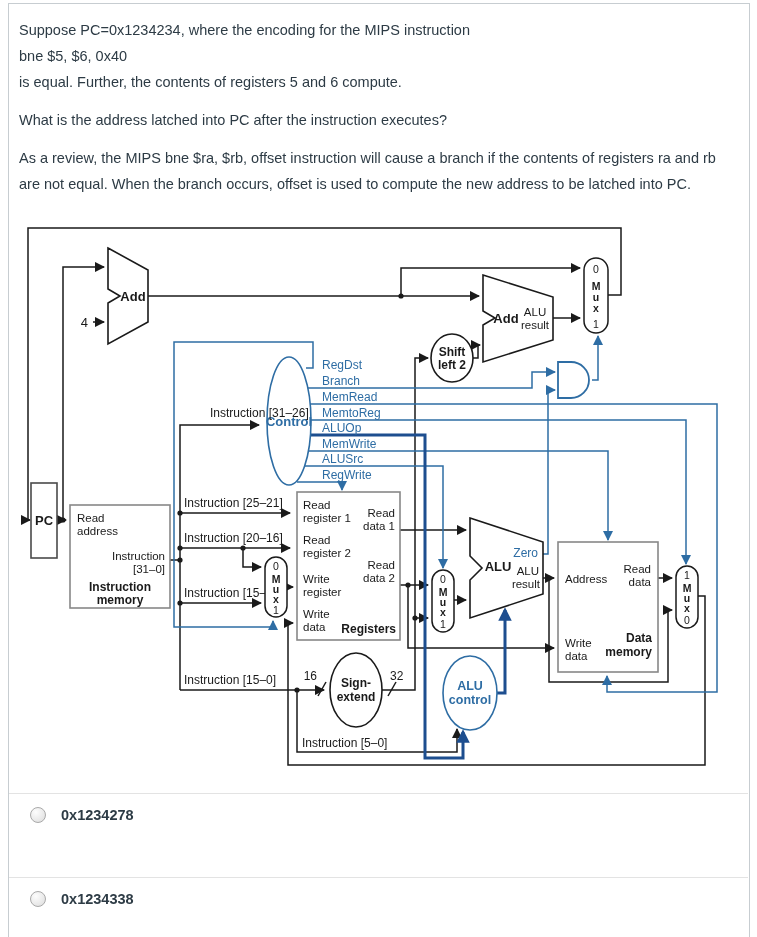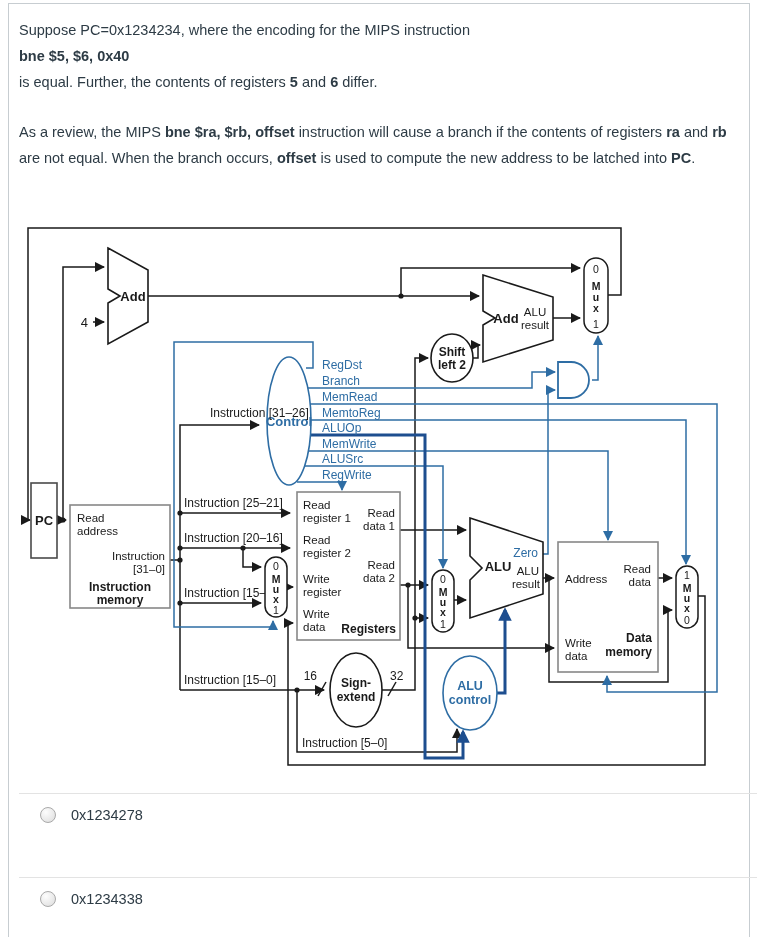--- a/index.html
+++ b/index.html
@@ -3,40 +3,41 @@
 <meta charset="utf-8">
 <style>
   html,body{margin:0;padding:0;background:#fff;}
   #page{position:relative;width:757px;height:937px;background:#fff;
         font-family:"Liberation Sans", sans-serif;color:#2d3b45;overflow:hidden;}
   #qbox{position:absolute;left:8px;top:3px;width:740px;height:934px;
         border:1px solid #c7cdd1;border-bottom:none;}
   #qtext{position:absolute;left:19px;top:17px;width:716px;font-size:14.5px;line-height:26px;}
   .para{margin:0;}
   .gap{height:12px;}
-  .b{font-weight:700;}
+  .b{font-weight:400;}
   svg text{font-family:"Liberation Sans", sans-serif;fill:#1a1a1a;}
   svg .blue-t{fill:#2e6da4;}
-  .opt-row{position:absolute;left:19px;width:739px;border-top:1px solid #e3e3e3;
-           display:flex;align-items:center;font-size:14.5px;color:#2d3b45;cursor:pointer;}
+  .opt-row{position:absolute;left:9px;width:739px;border-top:1px solid #e3e3e3;
+           display:flex;align-items:center;font-size:14.5px;color:#2d3b45;cursor:pointer;font-weight:bold;}
   .radio{width:14px;height:14px;border-radius:50%;border:1px solid #a9a9a9;
          background:radial-gradient(circle at 35% 30%, #fdfdfd, #dcdcdc);
          margin-left:21px;margin-right:15px;flex:0 0 auto;}
 </style>
 </head>
 <body>
 
 <div id="page">
   <div id="qbox"></div>
 
   <div id="qtext">
     <p class="para"><span>Suppose PC=0x1234234, where the encoding for the MIPS instruction</span></p>
     <p class="para"><span class="b">bne $5, $6, 0x40</span></p>
-    <p class="para"><span>is equal.  Further, the contents of registers </span><span class="b">5</span><span> and </span><span class="b">6</span><span> differ.</span></p>
+    <p class="para"><span>is equal.  Further, the contents of registers </span><span class="b">5</span><span> and </span><span class="b">6</span><span> compute.</span></p>
     <div class="gap"></div>
+    <p class="para"><span>What is the address latched into </span><span class="b">PC</span><span> after the instruction executes?</span></p>
     <div class="gap"></div>
     <p class="para"><span>As a review, the MIPS </span><span class="b">bne $ra, $rb, offset</span><span> instruction will cause a branch if the contents of registers </span><span class="b">ra</span><span> and </span><span class="b">rb</span><span> are not equal.  When the branch occurs, </span><span class="b">offset</span><span> is used to compute the new address to be latched into </span><span class="b">PC</span><span>.</span></p>
   </div>
 
   <svg style="position:absolute;left:0;top:224px;" width="757" height="568" viewBox="0 224 757 568">
     <defs>
       <marker id="ab" viewBox="0 0 10 10" refX="9" refY="5" markerWidth="7" markerHeight="7" orient="auto-start-reverse">
         <path d="M0,0 L10,5 L0,10 z" fill="#1a1a1a"></path>
       </marker>
       <marker id="abl" viewBox="0 0 10 10" refX="9" refY="5" markerWidth="7" markerHeight="7" orient="auto-start-reverse">

